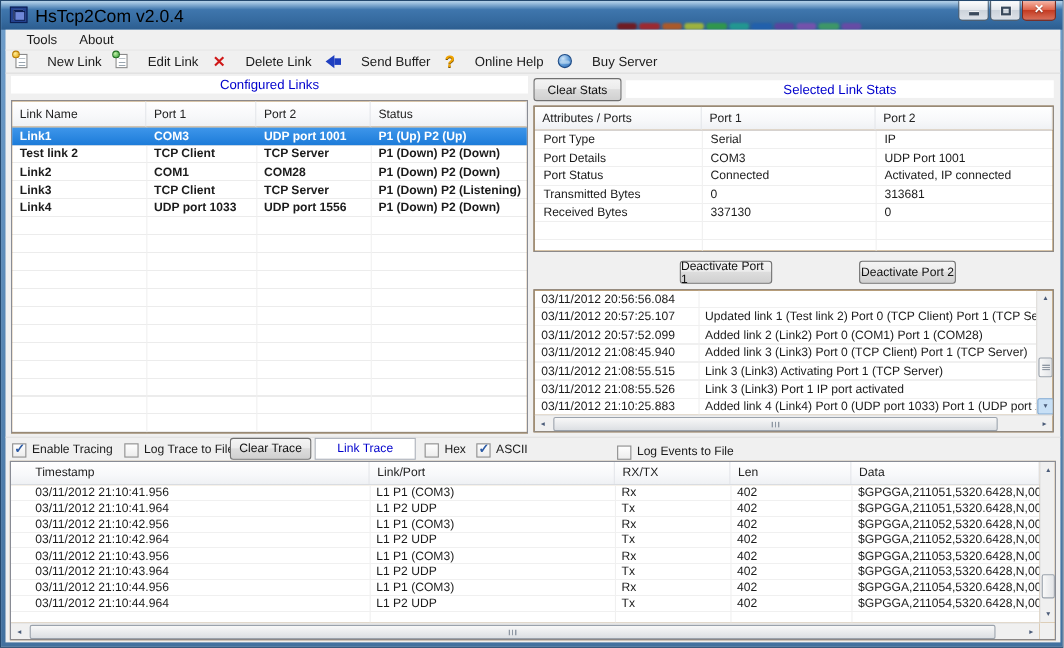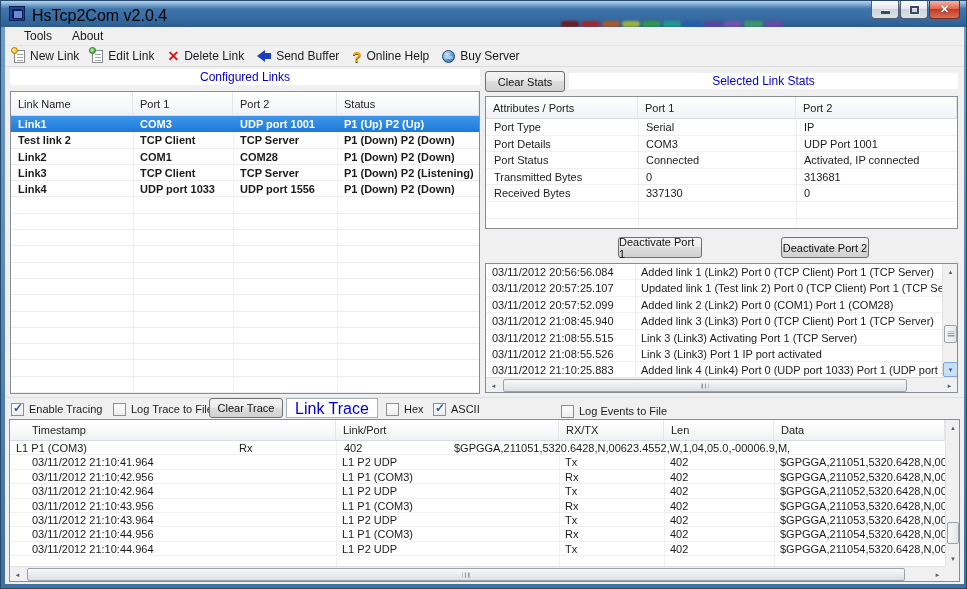--- a/index.html
+++ b/index.html
@@ -23,21 +23,21 @@
   .glyph-max { width:9px; height:8px; border:2px solid #3a4a5c; background:transparent; box-shadow:0 0 0 1px #ffffff66; }
   .glyph-close { color:#fff; font-size:11px; font-weight:bold; text-shadow:0 1px 1px #00000066; line-height:1; }
 
   
   .client { position:absolute; left:4px; top:26px; width:959px; height:557px; background:#f0f0f0; }
 
   .menubar { position:absolute; left:0; top:0; width:100%; height:19px; display:flex; align-items:center; padding-left:10px; gap:2px; border-bottom:1px solid #e6e6e6; }
   .menu-item { padding:2px 9px; font-size:12px; }
 
   .toolbar { position:absolute; left:0; top:19px; width:100%; height:21px; display:flex; align-items:center; padding-left:4px; border-bottom:1px solid #dcdcdc; }
-  .tbtn { display:flex; align-items:center; gap:5px; padding:2px 8px 2px 5px; font-size:12px; }
+  .tbtn { display:flex; gap:18px; padding:2px 8px 2px 5px; font-size:12px; }
 
   
   .doc { position:relative; width:11px; height:13px; background:#fff; border:1px solid #8a8a8a; }
   .doc::after { content:""; position:absolute; left:2px; top:3px; width:6px; height:8px;
     background:repeating-linear-gradient(to bottom,#9aa6b0 0 1px,transparent 1px 3px); }
   .doc .dot { position:absolute; left:-4px; top:-4px; width:7px; height:7px; border-radius:50%; }
   .dot-y { background:radial-gradient(circle at 35% 35%, #ffef9a, #e8a400); border:1px solid #b87c00; }
   .dot-g { background:radial-gradient(circle at 35% 35%, #c2f2a8, #2f9e2f); border:1px solid #1d6e1d; }
   .xicon { color:#cf1818; font-size:14px; font-weight:bold; line-height:1; }
   .arrow-left { display:flex; align-items:center; }
@@ -103,21 +103,21 @@
     background:linear-gradient(#8e97a2 0 1px,transparent 1px 2px,#8e97a2 2px 3px,transparent 3px 4px,#8e97a2 4px 5px); }
   .corner { position:absolute; right:0; bottom:0; width:15px; height:15px; background:#f0f0f0; }
 
   
   .ctrl-row { position:absolute; left:0; top:370px; width:100%; height:23px; border-top:1px solid #e0e0e0; }
   .cb { position:absolute; display:flex; align-items:center; gap:5px; height:20px; }
   .cb .box { width:13px; height:13px; background:linear-gradient(#fefefe,#ededed); border:1px solid #8e8e8e; position:relative; }
   .cb.checked .box::after { content:"\2713"; position:absolute; left:1px; top:-3px; font-size:12px; font-weight:bold; color:#2b5aa5; }
   .clear-trace { left:204px; top:371px; width:74px; height:20px; }
   .trace-title-box { position:absolute; left:281px; top:371px; width:92px; height:20px; background:#fff; border:1px solid #aab0b8;
-    color:#0000cc; font-size:16px; text-align:center; line-height:19px; }
+    color:#0000cc; font-size:11px; text-align:center; line-height:19px; }
 
   
   .tr-table { left:4px; top:392px; width:951px; height:163px; }
   .tr-head { height:21px; margin-right:14px; }
   .tr-rows { position:absolute; left:0; top:21px; right:14px; bottom:15px;
     background:repeating-linear-gradient(to bottom,#fff 0 13.4px,#f0f0f0 13.4px 14.4px); overflow:hidden; }
   .trow { display:flex; height:14.4px; line-height:14.4px; position:relative; z-index:1; white-space:nowrap; }
   .t1{width:326px; padding-left:22px;} .t2{width:223px; padding-left:6px;} .t3{width:105px; padding-left:6px;}
   .t4{width:110px; padding-left:6px;} .t5{flex:1; padding-left:6px; overflow:hidden;}
   .tr-head .t1 { padding-left:22px; }
@@ -287,21 +287,20 @@
 
     <div class="btn deact1">Deactivate Port 1</div>
     <div class="btn deact2">Deactivate Port 2</div>
 
     <div class="listbox ev-list">
       <div class="ev-rows">
         <div class="colsep" style="left:149px"></div>
 
       <div class="erow">
             <div class="e1">03/11/2012 20:56:56.084</div>
-            <div class="e2">Added link 1 (Link2) Port 0 (TCP Client) Port 1 (TCP Server)</div>
           </div>
           <div class="erow">
             <div class="e1">03/11/2012 20:57:25.107</div>
             <div class="e2">Updated link 1 (Test link 2) Port 0 (TCP Client) Port 1 (TCP Server)</div>
           </div>
           <div class="erow">
             <div class="e1">03/11/2012 20:57:52.099</div>
             <div class="e2">Added link 2 (Link2) Port 0 (COM1) Port 1 (COM28)</div>
           </div>
           <div class="erow">
@@ -366,20 +365,21 @@
         <div class="hc t4">Len</div>
         <div class="hc t5">Data</div>
       </div>
       <div class="tr-rows">
         <div class="colsep" style="left:326px"></div>
         <div class="colsep" style="left:549px"></div>
         <div class="colsep" style="left:654px"></div>
         <div class="colsep" style="left:764px"></div>
 
       <div class="trow">
+            <div class="t1">03/11/2012 21:10:41.956</div>
             <div class="t2">L1 P1 (COM3)</div>
             <div class="t3">Rx</div>
             <div class="t4">402</div>
             <div class="t5">$GPGGA,211051,5320.6428,N,00623.4552,W,1,04,05.0,-00006.9,M,</div>
           </div>
           <div class="trow">
             <div class="t1">03/11/2012 21:10:41.964</div>
             <div class="t2">L1 P2 UDP</div>
             <div class="t3">Tx</div>
             <div class="t4">402</div>

